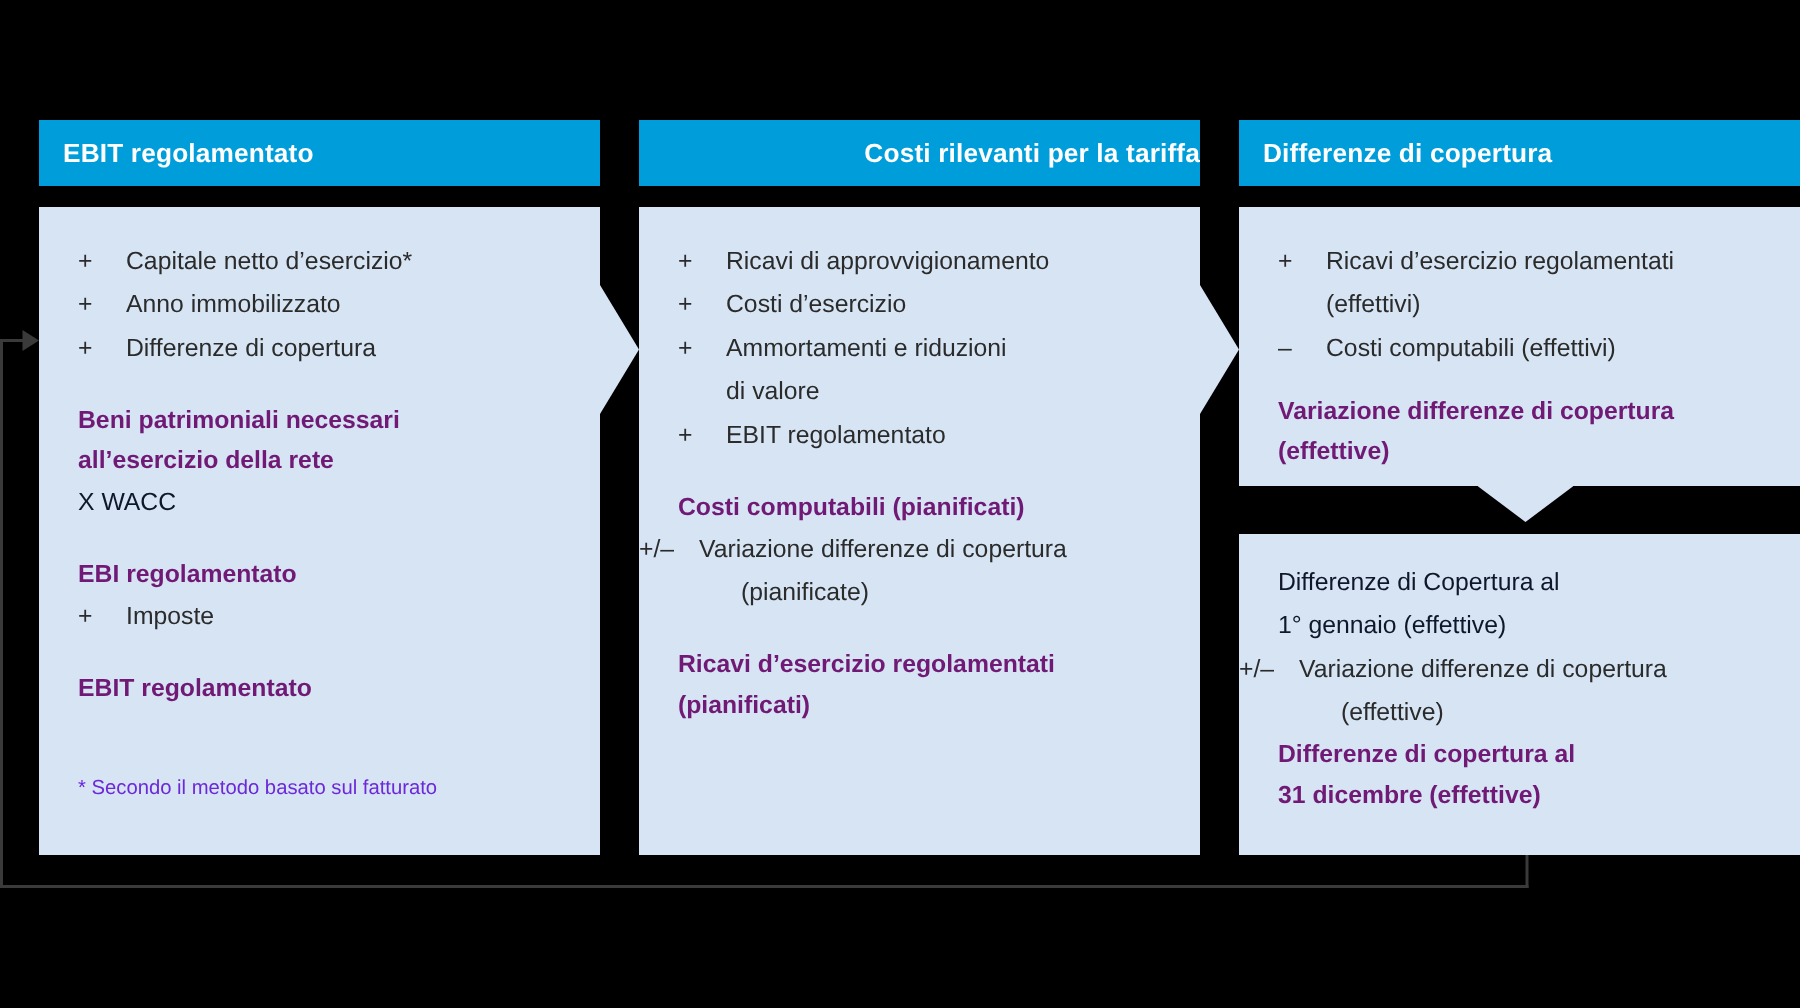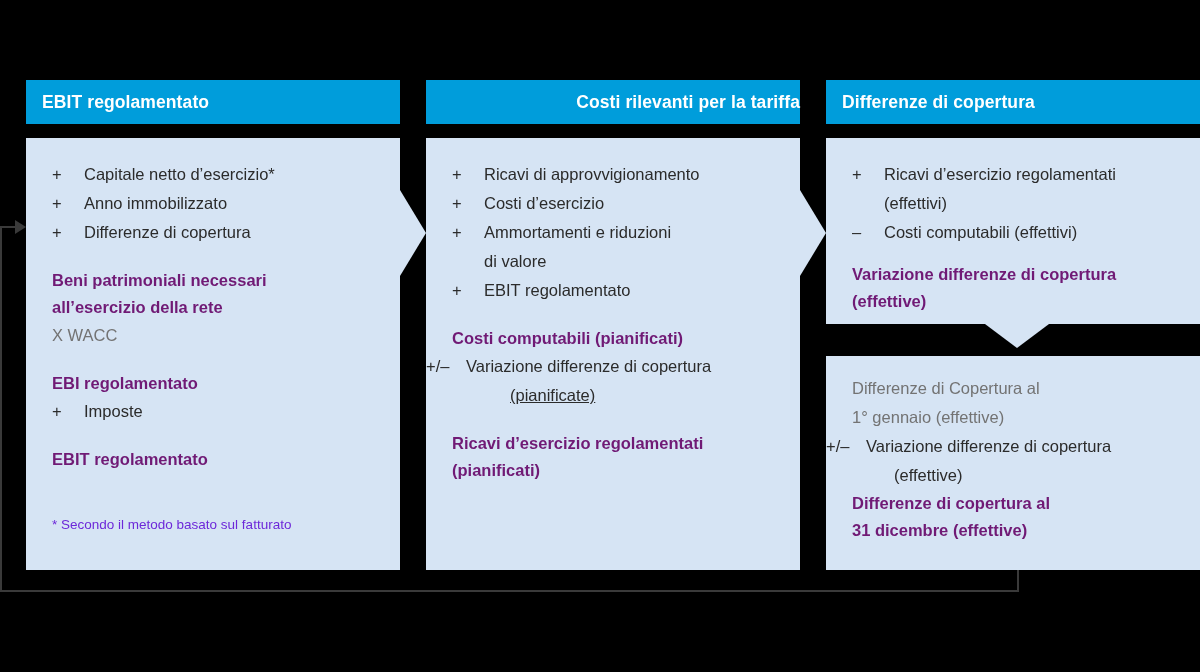--- a/index.html
+++ b/index.html
@@ -58,21 +58,21 @@
   .txt.ind { padding-left: 28px; }
 
   .strong {
     font-size: 16.5px;
     font-weight: bold;
     color: #701a75;
     line-height: 27px;
   }
   .plain {
     font-size: 16.5px;
-    color: #737373;
+    color: #0f172a;
     line-height: 29px;
   }
   .gap-s { height: 14px; }
   .gap-m { height: 20px; }
 
   .footnote {
     position: absolute;
     left: 26px;
     bottom: 38px;
     font-size: 13.5px;
@@ -175,21 +175,21 @@
         <span class="txt">EBIT regolamentato</span>
       </div>
 
       <div class="gap-m"></div>
 
       <div class="strong">Costi computabili (pianificati)</div>
       <div class="row" style="margin-left:-26px; padding-left:0;">
         <span class="sign wide">+/–</span>
         <span class="txt">Variazione differenze di copertura</span>
       </div>
-      <div class="row" style="margin-left:-26px; padding-left:16px;text-decoration:underline;">
+      <div class="row" style="margin-left:-26px; padding-left:0;">
         <span class="sign wide"></span>
         <span class="txt ind">(pianificate)</span>
       </div>
 
       <div class="gap-m"></div>
 
       <div class="strong">Ricavi d’esercizio regolamentati</div>
       <div class="strong">(pianificati)</div>
     </div>
   </div>

